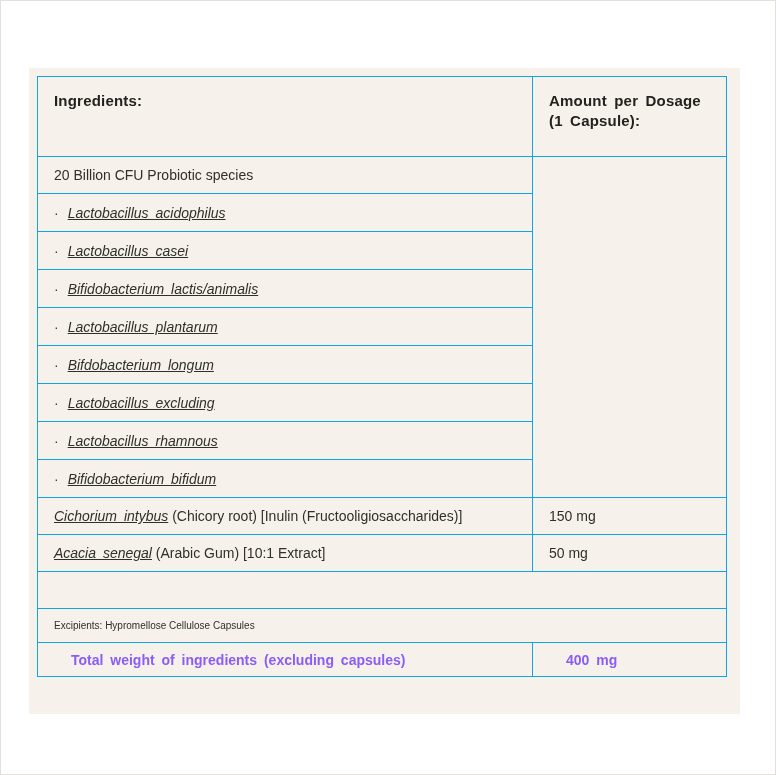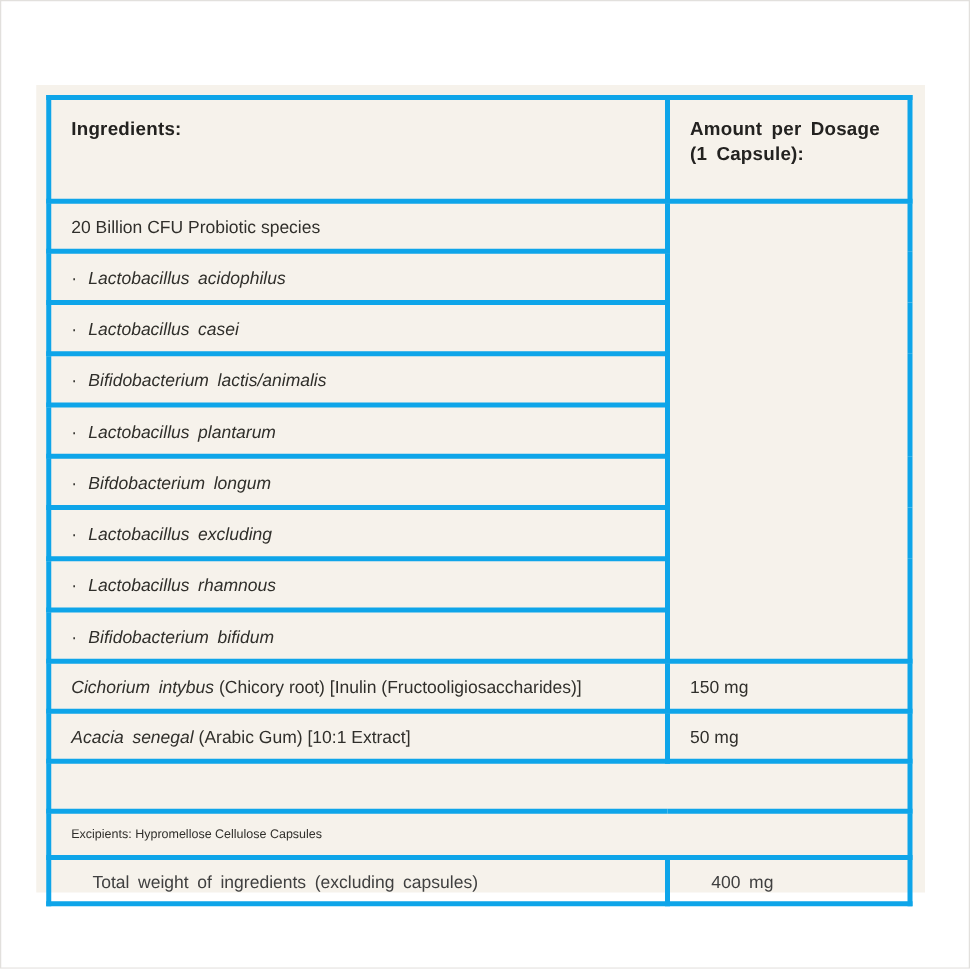--- a/index.html
+++ b/index.html
@@ -28,21 +28,21 @@
     position: absolute;
     left: 8px;
     top: 8px;
     width: 689px;
     border-collapse: collapse;
     table-layout: fixed;
     color: #302f2b;
   }
   table.label-table th,
   table.label-table td {
-    border: 4px solid #0ea5e9;
+    border: 1px solid #0ea5e9;
     padding: 0 16px;
     vertical-align: middle;
     text-align: left;
     font-size: 14px;
     overflow: hidden;
   }
   col.c-ing { width: 495px; }
   col.c-amt { width: 194px; }
 
   tr.hdr th {
@@ -56,34 +56,35 @@
     line-height: 1.3;
     color: #232220;
   }
   tr.group-title td { height: 36px; margin-top: 24px; }
   tr.species td { height: 37px; }
   tr.ingredient td { height: 36px; }
   tr.spacer td { height: 36px; }
   tr.excipients td { height: 33px; font-size: 10px; }
   tr.total td {
     height: 33px;
-    font-weight: normal;
+    font-weight: bold;
     word-spacing: 3px;
-    color: #404040;
+    color: #8b5cf6;
     padding-left: 33px;
   }
   .bullet {
     display: inline-block;
     margin-right: 9px;
     color: #3a3934;
   }
   .species-name,
   .latin {
     font-style: italic;
     word-spacing: 3px;
+    text-decoration: underline;
   }
   .amount-cell { font-size: 14px; }
   .merged-amount { background: #f6f2eb; }
 </style>
 </head>
 <body>
 
 <div class="page">
   <div class="label-card">
     <table class="label-table">

